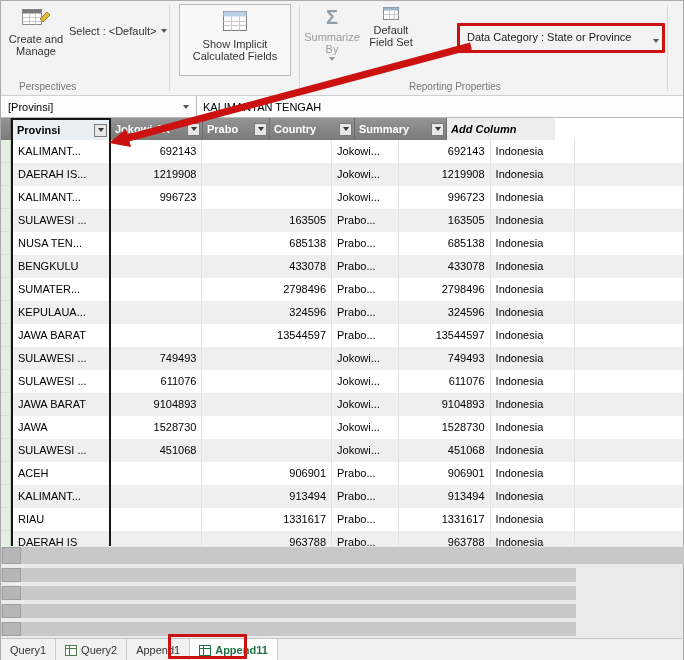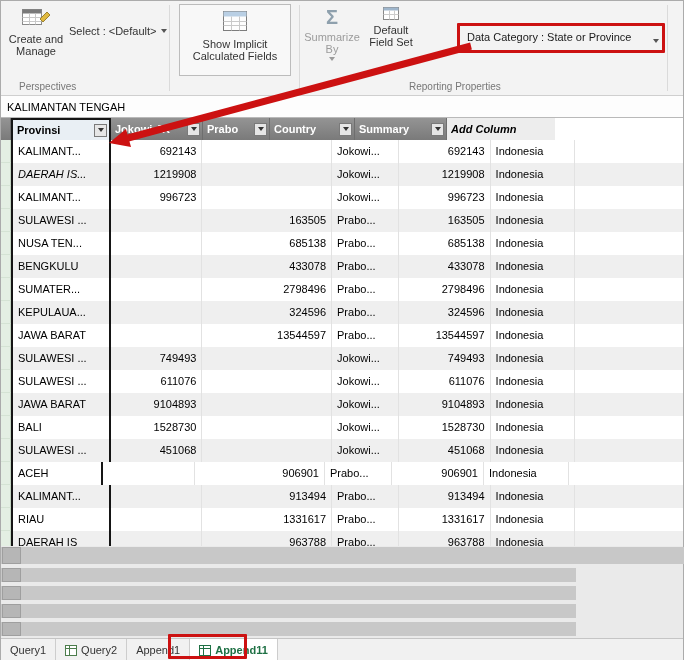--- a/index.html
+++ b/index.html
@@ -143,20 +143,24 @@
       <span class="tri-down sm"></span>
     </div>
 
     <div class="rb-divider" style="left:666px"></div>
 
     <div class="grp-label" id="persp-label">Perspectives</div>
     <div class="grp-label" id="report-label">Reporting Properties</div>
   </div>
 
   <div class="formula-bar">
+    <div class="name-box">
+      <span>[Provinsi]</span>
+      <span class="tri-down sm"></span>
+    </div>
     <div class="formula-input">
       <span>KALIMANTAN TENGAH</span>
     </div>
   </div>
 
   <div class="grid">
     <div class="grid-header">
       <div class="hcell corner"></div>
       <div class="hcell selhdr w-prov">
         <span class="htext">Provinsi</span>
@@ -198,21 +202,21 @@
           <div class="cell col-provinsi" style="width: 100px; text-align: left;">KALIMANT...</div>
           <div class="cell col-jokowi" style="width: 92px; text-align: right;">692143</div>
           <div class="cell col-prabowo" style="width: 130px; text-align: right;"></div>
           <div class="cell col-type" style="width: 67px; text-align: left;">Jokowi...</div>
           <div class="cell col-summary" style="width: 92px; text-align: right;">692143</div>
           <div class="cell col-country" style="width: 85px; text-align: left;">Indonesia</div>
           <div class="cell addcol"></div>
         </div>
         <div class="grid-row alt">
           <div class="cell selector"></div>
-          <div class="cell col-provinsi" style="width: 100px; text-align: left; font-style: italic;">DAERAH IS...</div>
+          <div class="cell col-provinsi" style="width: 100px; text-align: left;">DAERAH IS...</div>
           <div class="cell col-jokowi" style="width: 92px; text-align: right;">1219908</div>
           <div class="cell col-prabowo" style="width: 130px; text-align: right;"></div>
           <div class="cell col-type" style="width: 67px; text-align: left;">Jokowi...</div>
           <div class="cell col-summary" style="width: 92px; text-align: right;">1219908</div>
           <div class="cell col-country" style="width: 85px; text-align: left;">Indonesia</div>
           <div class="cell addcol"></div>
         </div>
         <div class="grid-row">
           <div class="cell selector"></div>
           <div class="cell col-provinsi" style="width: 100px; text-align: left;">KALIMANT...</div>
@@ -308,41 +312,41 @@
           <div class="cell col-provinsi" style="width: 100px; text-align: left;">JAWA BARAT</div>
           <div class="cell col-jokowi" style="width: 92px; text-align: right;">9104893</div>
           <div class="cell col-prabowo" style="width: 130px; text-align: right;"></div>
           <div class="cell col-type" style="width: 67px; text-align: left;">Jokowi...</div>
           <div class="cell col-summary" style="width: 92px; text-align: right;">9104893</div>
           <div class="cell col-country" style="width: 85px; text-align: left;">Indonesia</div>
           <div class="cell addcol"></div>
         </div>
         <div class="grid-row">
           <div class="cell selector"></div>
-          <div class="cell col-provinsi" style="width: 100px; text-align: left;">BALI</div>
+          <div class="cell col-provinsi" style="width: 100px; text-align: left;">JAWA</div>
           <div class="cell col-jokowi" style="width: 92px; text-align: right;">1528730</div>
           <div class="cell col-prabowo" style="width: 130px; text-align: right;"></div>
           <div class="cell col-type" style="width: 67px; text-align: left;">Jokowi...</div>
           <div class="cell col-summary" style="width: 92px; text-align: right;">1528730</div>
           <div class="cell col-country" style="width: 85px; text-align: left;">Indonesia</div>
           <div class="cell addcol"></div>
         </div>
         <div class="grid-row alt">
           <div class="cell selector"></div>
           <div class="cell col-provinsi" style="width: 100px; text-align: left;">SULAWESI ...</div>
           <div class="cell col-jokowi" style="width: 92px; text-align: right;">451068</div>
           <div class="cell col-prabowo" style="width: 130px; text-align: right;"></div>
           <div class="cell col-type" style="width: 67px; text-align: left;">Jokowi...</div>
           <div class="cell col-summary" style="width: 92px; text-align: right;">451068</div>
           <div class="cell col-country" style="width: 85px; text-align: left;">Indonesia</div>
           <div class="cell addcol"></div>
         </div>
         <div class="grid-row">
           <div class="cell selector"></div>
-          <div class="cell col-provinsi" style="width: 92px; text-align: left;">ACEH</div>
+          <div class="cell col-provinsi" style="width: 100px; text-align: left;">ACEH</div>
           <div class="cell col-jokowi" style="width: 92px; text-align: right;"></div>
           <div class="cell col-prabowo" style="width: 130px; text-align: right;">906901</div>
           <div class="cell col-type" style="width: 67px; text-align: left;">Prabo...</div>
           <div class="cell col-summary" style="width: 92px; text-align: right;">906901</div>
           <div class="cell col-country" style="width: 85px; text-align: left;">Indonesia</div>
           <div class="cell addcol"></div>
         </div>
         <div class="grid-row alt">
           <div class="cell selector"></div>
           <div class="cell col-provinsi" style="width: 100px; text-align: left;">KALIMANT...</div>

